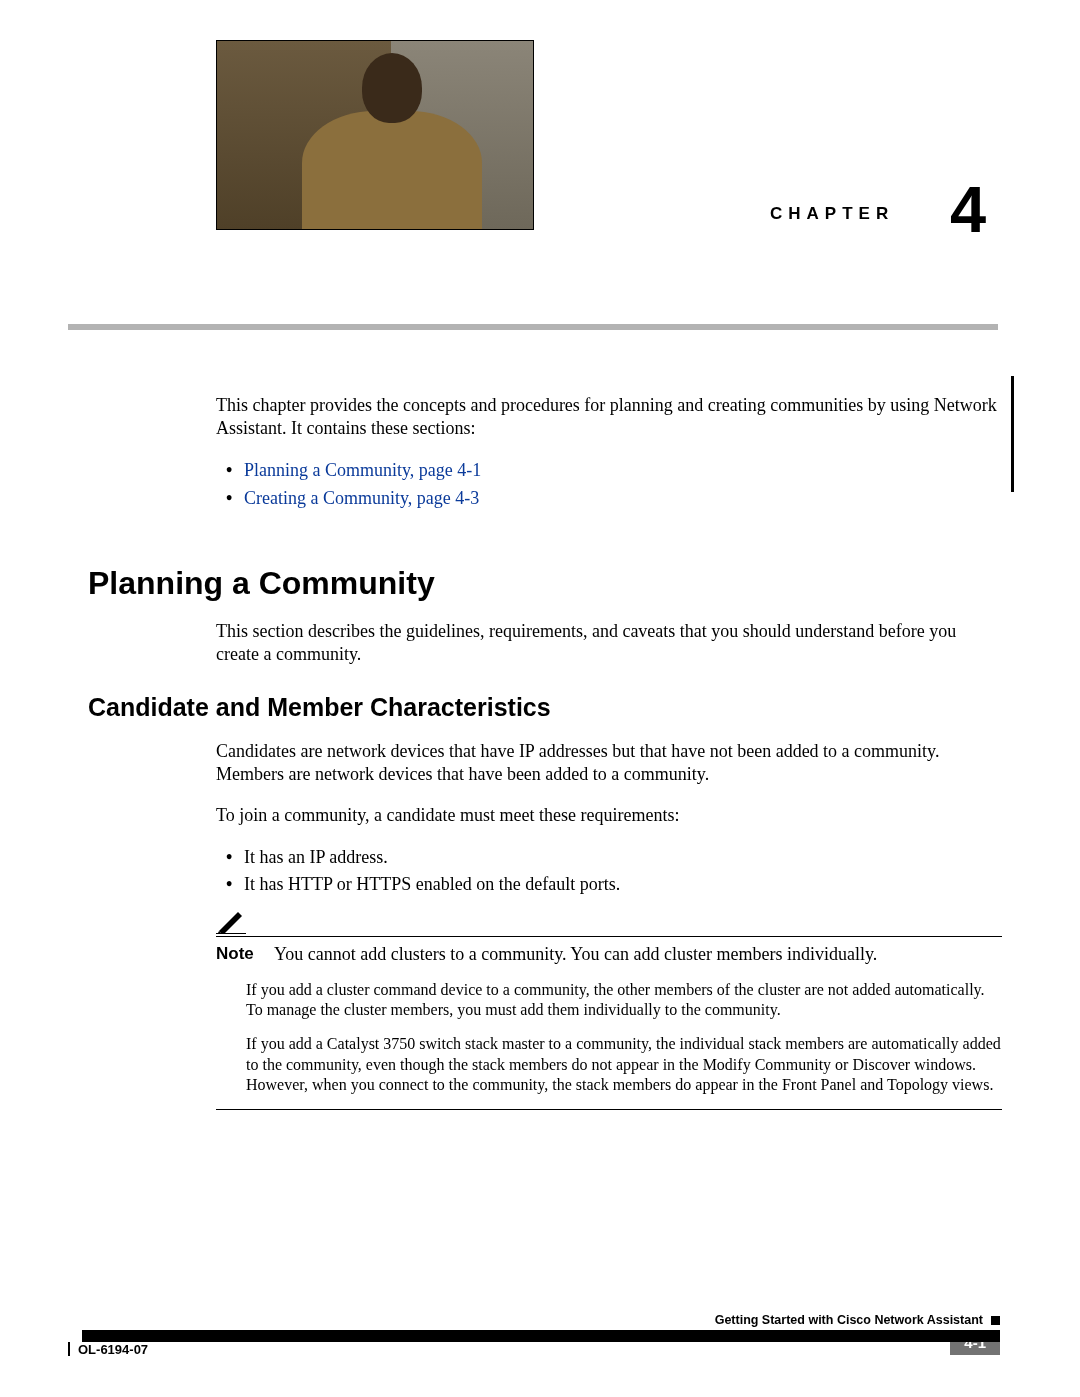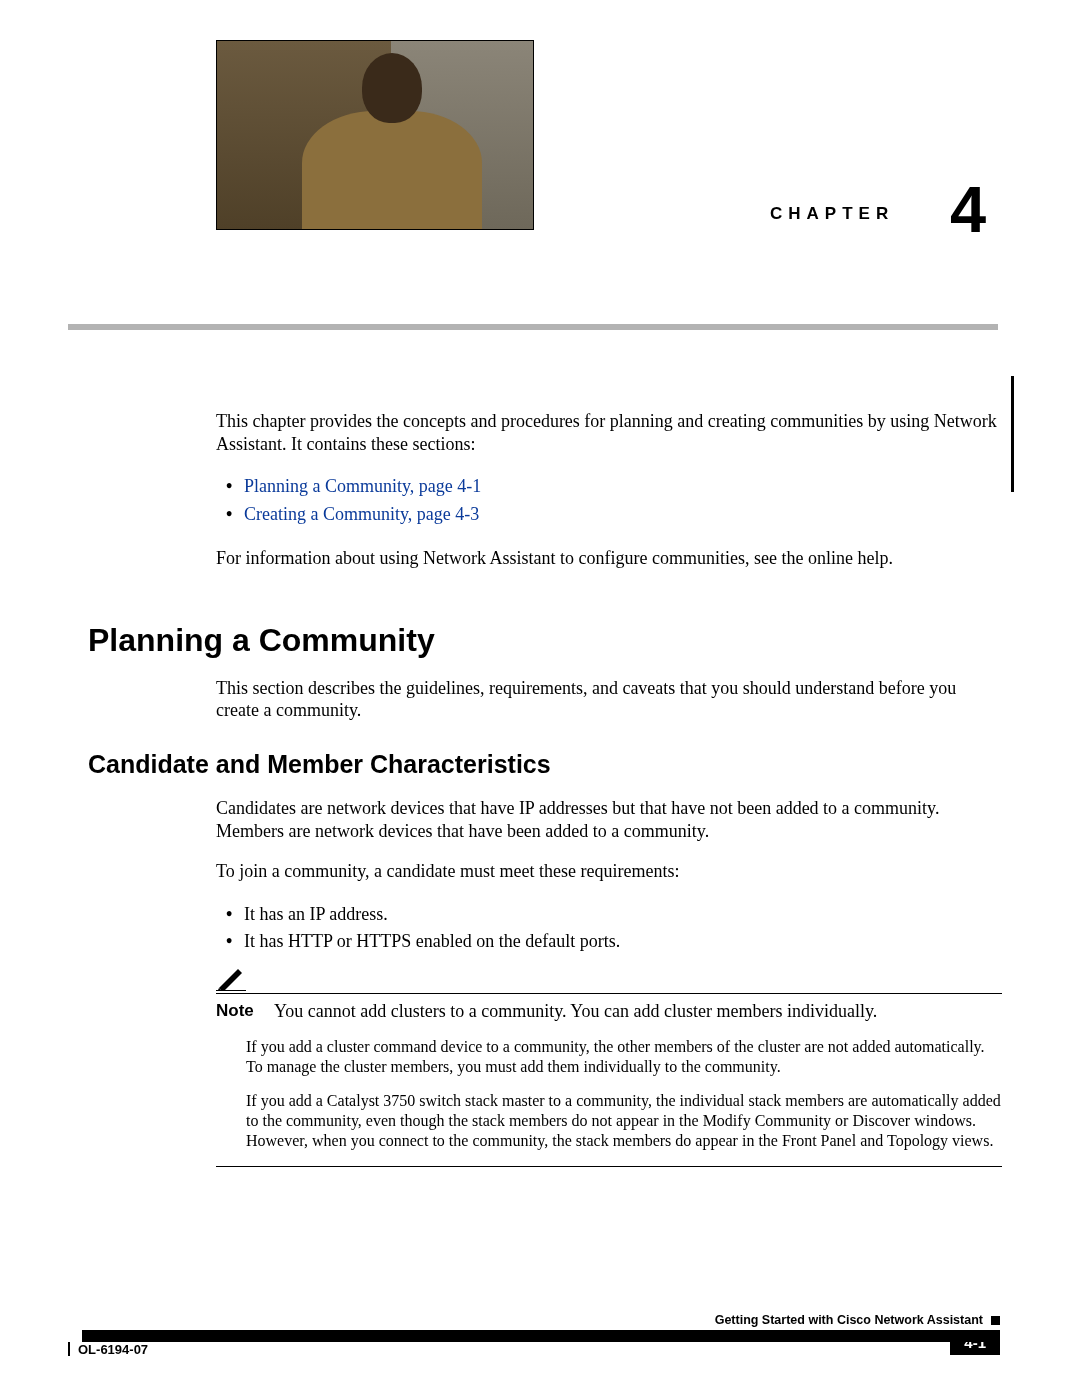--- a/index.html
+++ b/index.html
@@ -75,21 +75,21 @@
   .title-rule {
     position: absolute;
     top: 324px;
     left: 68px;
     width: 930px;
     height: 6px;
     background: #b3b3b3;
   }
   .content {
     position: absolute;
-    top: 392px;
+    top: 376px;
     left: 68px;
     width: 934px;
   }
   .indent-block {
     margin-left: 148px;
     width: 786px;
     font-size: 18px;
     line-height: 1.26;
   }
   .bullets {
@@ -201,21 +201,21 @@
   .footer-bottom {
     display:flex;
     justify-content:space-between;
     align-items:flex-start;
     font-family: Arial, Helvetica, sans-serif;
     font-weight: bold;
     font-size: 13px;
     margin-top:0;
   }
   .page-num-box {
-    background:#000000;
+    background:#737373;
     color:#fff;
     padding:4px 14px;
     font-size:15px;
     margin-top:-12px;
   }
   .docid {
     display:flex;
     gap:8px;
   }
   .vline { width:2px; height:14px; background:#000; display:inline-block; }
@@ -242,21 +242,20 @@
 
   <div class="content">
 
     <p class="indent-block">This chapter provides the concepts and procedures for planning and creating communities by using Network Assistant. It contains these sections:</p>
 
     <ul class="bullets">
       <li><span class="link">Planning a Community, page 4-1</span></li>
       <li><span class="link">Creating a Community, page 4-3</span></li>
     </ul>
 
-    <p class="indent-block">For information about using Network Assistant to configure communities, see the online help.</p>
 
     <div class="h1">Planning a Community</div>
     <p class="indent-block">This section describes the guidelines, requirements, and caveats that you should understand before you create a community.</p>
 
     <div class="h2">Candidate and Member Characteristics</div>
     <p class="indent-block">Candidates are network devices that have IP addresses but that have not been added to a community. Members are network devices that have been added to a community.</p>
     <p class="indent-block" style="margin-top:10px;">To join a community, a candidate must meet these requirements:</p>
 
     <ul class="bullets" style="line-height:1.5; margin-top:4px;">
       <li><span>It has an IP address.</span></li>

